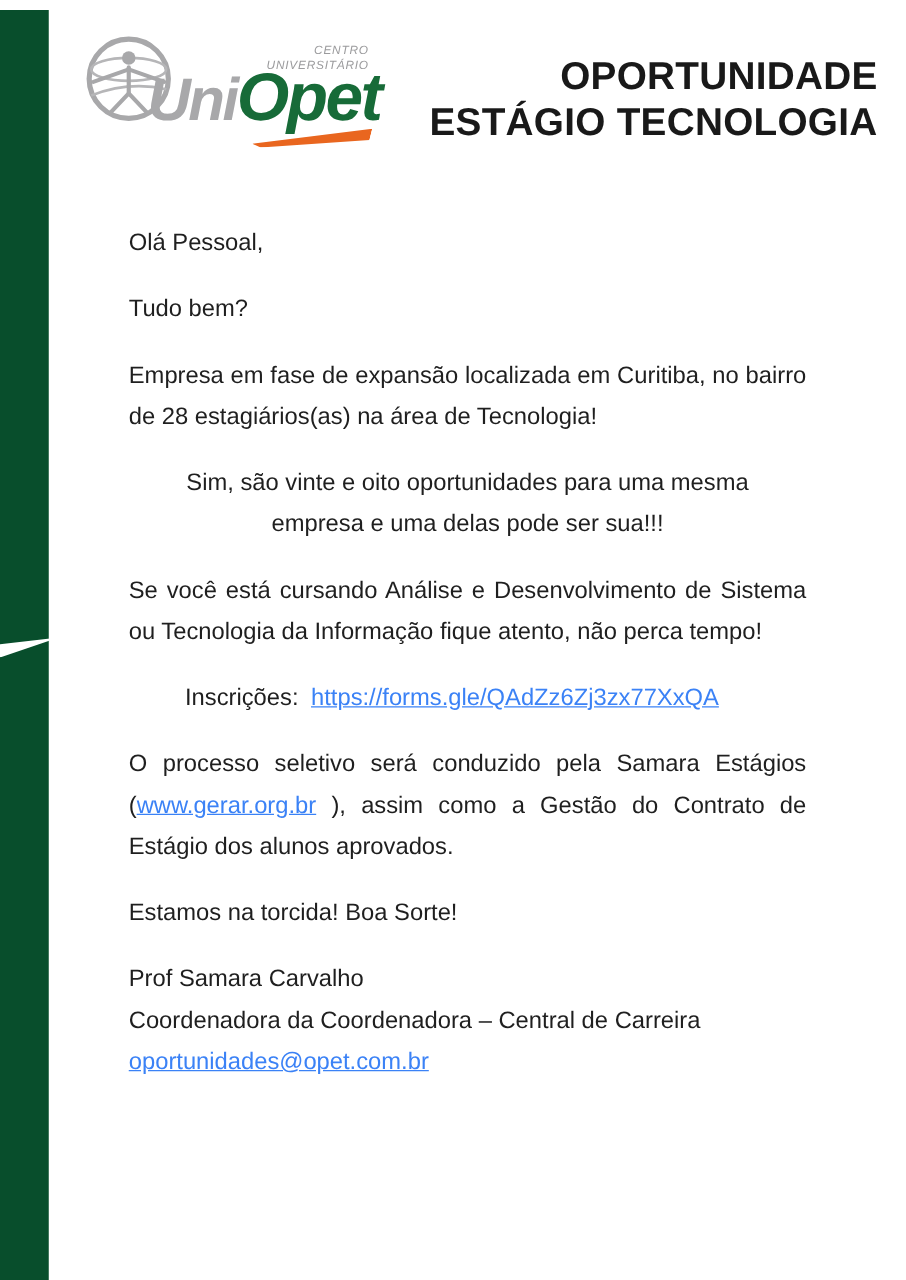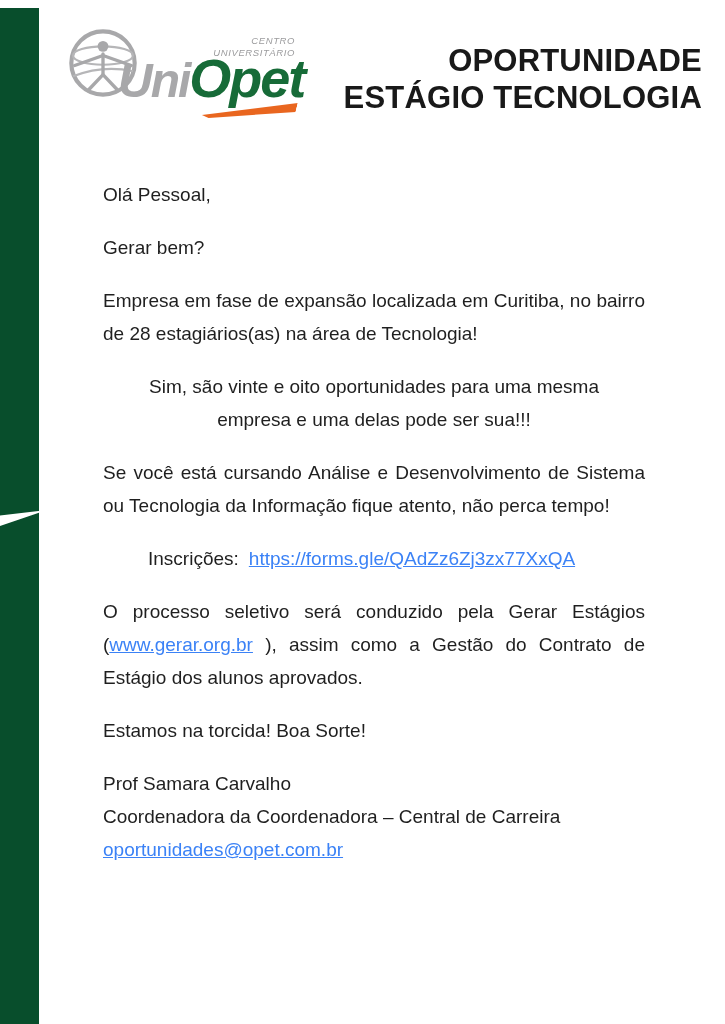--- a/index.html
+++ b/index.html
@@ -93,21 +93,21 @@
 
 <div class="title">
   <div>OPORTUNIDADE</div>
   <div>ESTÁGIO TECNOLOGIA</div>
 </div>
 
 <div class="content">
 
   <p>Olá Pessoal,</p>
 
-  <p>Gerar bem?</p>
+  <p>Tudo bem?</p>
 
   <p>
     <span class="jline" style="display:block">Empresa em fase de expansão localizada em Curitiba, no bairro</span>
     <span style="display:block">de 28 estagiários(as) na área de Tecnologia!</span>
   </p>
 
   <p>
     <span class="cline" style="display:block">Sim, são vinte e oito oportunidades para uma mesma</span>
     <span class="cline" style="display:block">empresa e uma delas pode ser sua!!!</span>
   </p>
@@ -115,21 +115,21 @@
   <p>
     <span class="jline" style="display:block">Se você está cursando Análise e Desenvolvimento de Sistema</span>
     <span style="display:block">ou Tecnologia da Informação fique atento, não perca tempo!</span>
   </p>
 
   <p class="inscr">
     <span>Inscrições:</span><a class="link">https://forms.gle/QAdZz6Zj3zx77XxQA</a>
   </p>
 
   <p>
-    <span class="jline" style="display:block">O processo seletivo será conduzido pela Gerar Estágios</span>
+    <span class="jline" style="display:block">O processo seletivo será conduzido pela Samara Estágios</span>
     <span class="jline" style="display:block"><span>(</span><a class="link">www.gerar.org.br</a><span> ), assim como a Gestão do Contrato de</span></span>
     <span style="display:block">Estágio dos alunos aprovados.</span>
   </p>
 
   <p>Estamos na torcida! Boa Sorte!</p>
 
   <div>
     <div class="sig-line">Prof Samara Carvalho</div>
     <div class="sig-line">Coordenadora da Coordenadora – Central de Carreira</div>
     <div class="sig-line"><a class="link">oportunidades@opet.com.br</a></div>

